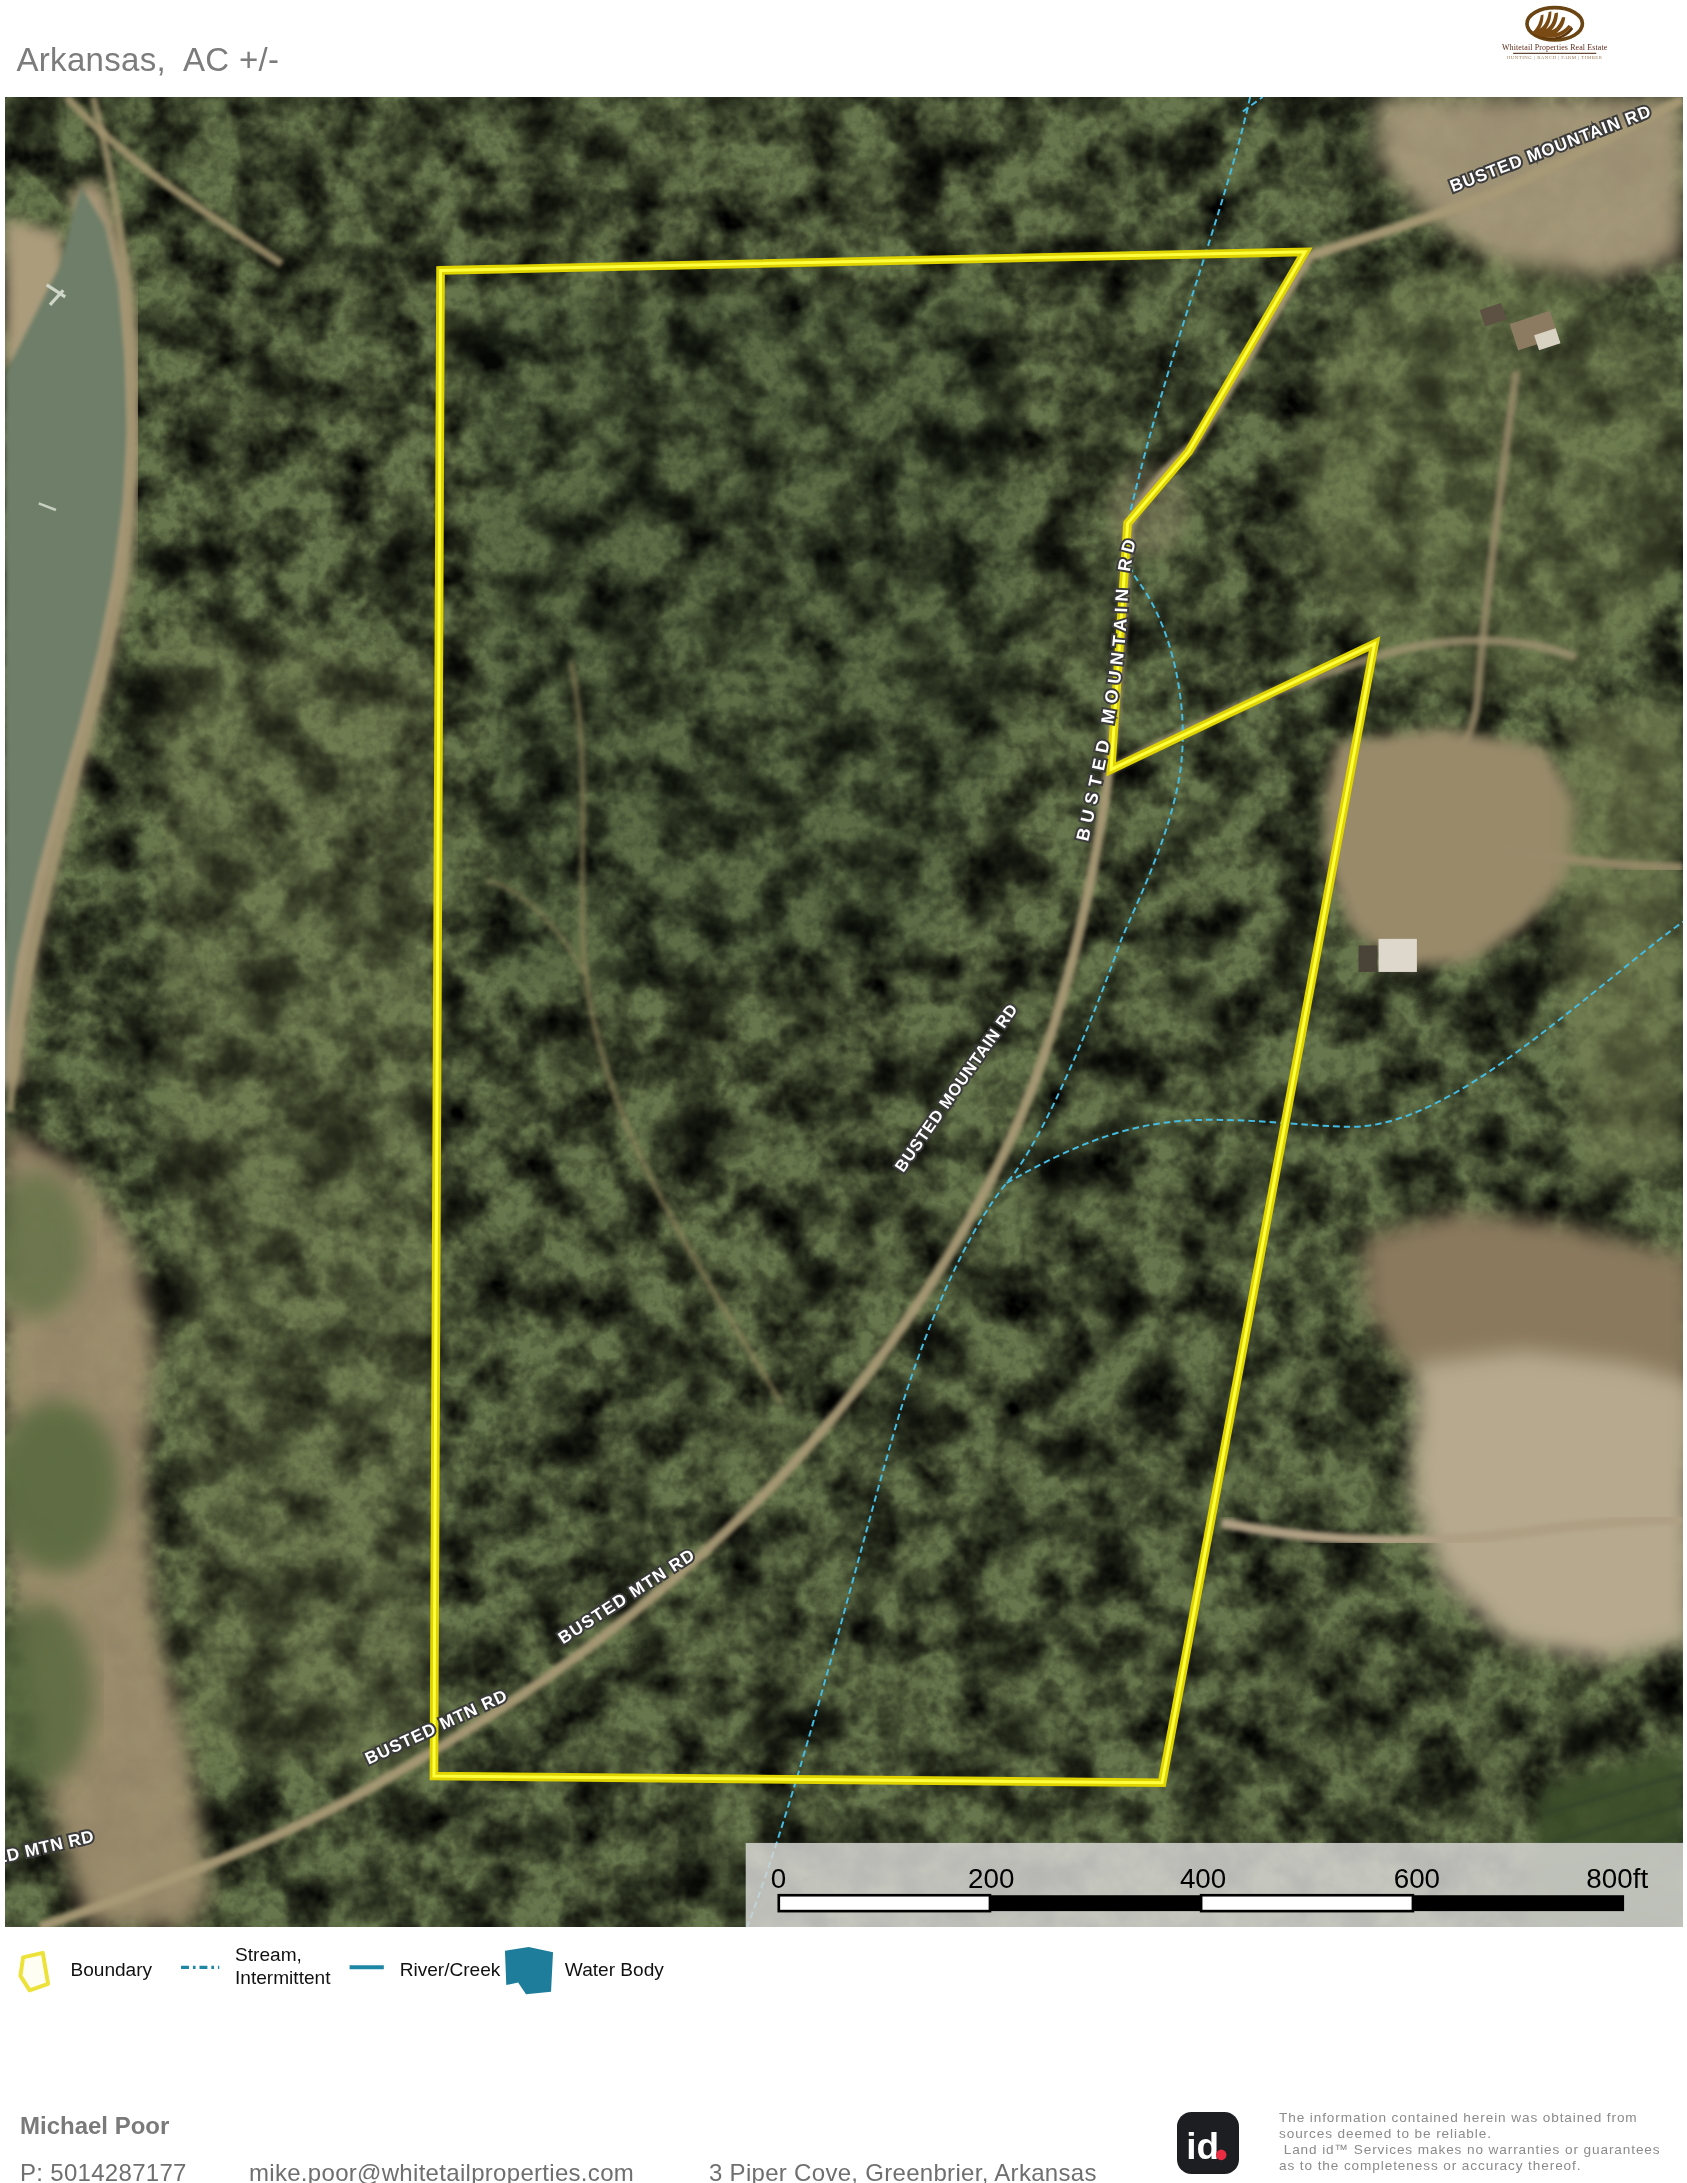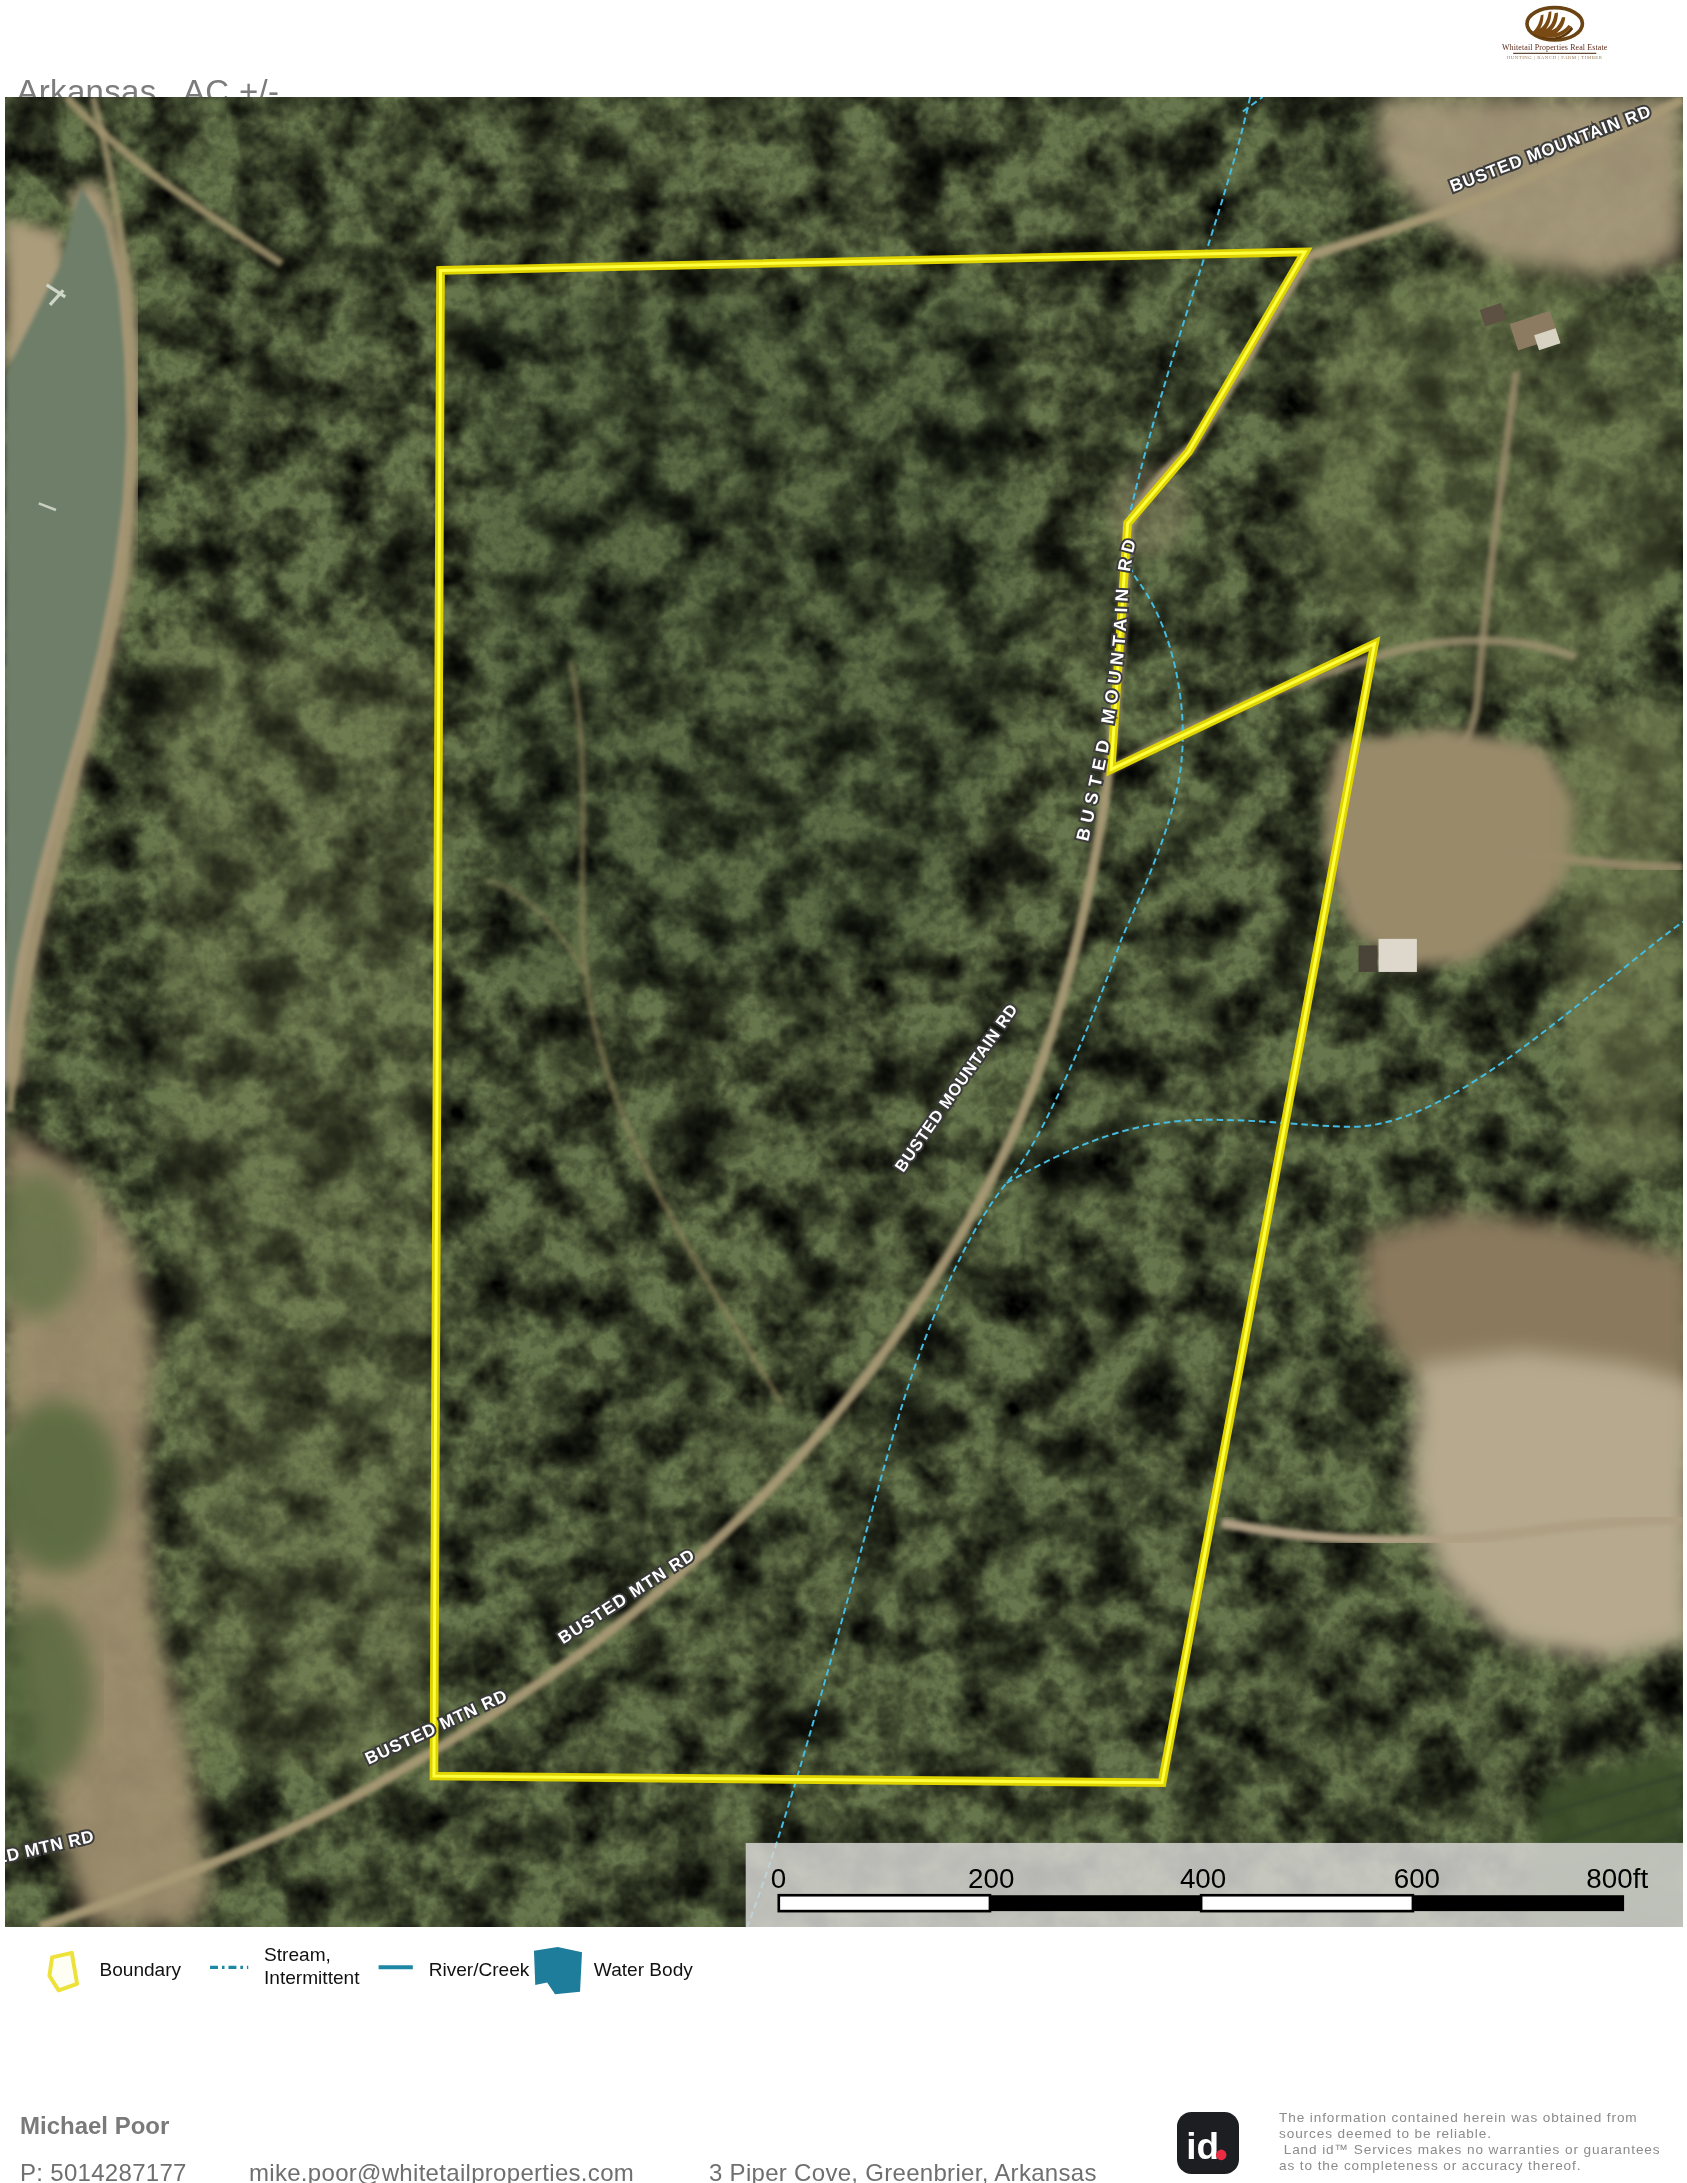--- a/index.html
+++ b/index.html
@@ -4,21 +4,21 @@
 <style>
   html,body{margin:0;padding:0;background:#ffffff;width:1688px;height:2183px;
     font-family:"Liberation Sans", sans-serif; overflow:hidden;}
   #page{position:relative;width:1688px;height:2183px;background:#fff;}
   .abs{position:absolute;}
 </style>
 </head>
 <body>
 <div id="page">
 
-<div class="abs" style="left:16.5px;top:41px;font-size:33px;color:#7c7c7c;letter-spacing:0.3px;margin-top:32px;">Arkansas,&nbsp; AC +/-</div>
+<div class="abs" style="left:16.5px;top:41px;font-size:33px;color:#7c7c7c;letter-spacing:0.3px;">Arkansas,&nbsp; AC +/-</div>
 
 <div class="abs" style="left:1492px;top:0;width:132px;height:66px;">
 <svg width="132" height="66" viewBox="0 0 200 100">
 
 <g>
 <ellipse cx="95" cy="36" rx="42" ry="24.5" fill="none" stroke="#6b4413" stroke-width="5.5"></ellipse>
 <path d="M60,50 C68,43 72,35 74,23 L78,22 C78,32 76,38 73,43 C80,38 84,30 86,18 L90,17 C90,29 87,37 82,44 C89,40 93,32 95,20 L100,19 C100,31 96,40 90,46 C98,43 103,36 106,26 L111,26 C110,37 105,44 98,50 C105,48 111,44 116,38 L120,40 C115,48 108,53 98,56 C84,59 70,57 60,50 Z" fill="#7a4a14"></path>
 <path d="M60,50 C72,57 86,59 98,56 C109,53 116,47 120,40 L123,44 C116,54 104,60 91,60 C79,60 68,56 60,50 Z" fill="#5d3509"></path>
 </g>
 
@@ -177,21 +177,21 @@
 
 <g>
 <rect x="1176" y="2863" width="319" height="24" fill="#ffffff" stroke="#000" stroke-width="4"></rect>
 <rect x="1495" y="2863" width="319" height="24" fill="#000000"></rect>
 <rect x="1814" y="2863" width="320" height="24" fill="#ffffff" stroke="#000" stroke-width="4"></rect>
 <rect x="2134" y="2863" width="319" height="24" fill="#000000"></rect>
 </g>
 </svg>
 </div>
 
-<div class="abs" style="left:0;top:1939px;width:1612px;height:79px;padding-left:29px;">
+<div class="abs" style="left:0;top:1939px;width:1612px;height:79px;">
 <svg width="1688" height="79" viewBox="0 2930 2550 120">
 
 <polygon points="28,2958 58,2951 66,2998 38,3008 24,2986" fill="#fffef2" stroke="#ece23a" stroke-width="6" stroke-linejoin="round"></polygon>
 
 <text x="100" y="2986" font-size="29" fill="#111">Boundary</text>
 
 <path d="M268,2973 L326,2973" stroke="#1e87a5" stroke-width="5" stroke-dasharray="12 6 4 6" fill="none"></path>
 
 <text x="350" y="2964" font-size="29" fill="#111">Stream,</text>
 <text x="350" y="2998" font-size="29" fill="#111">Intermittent</text>

